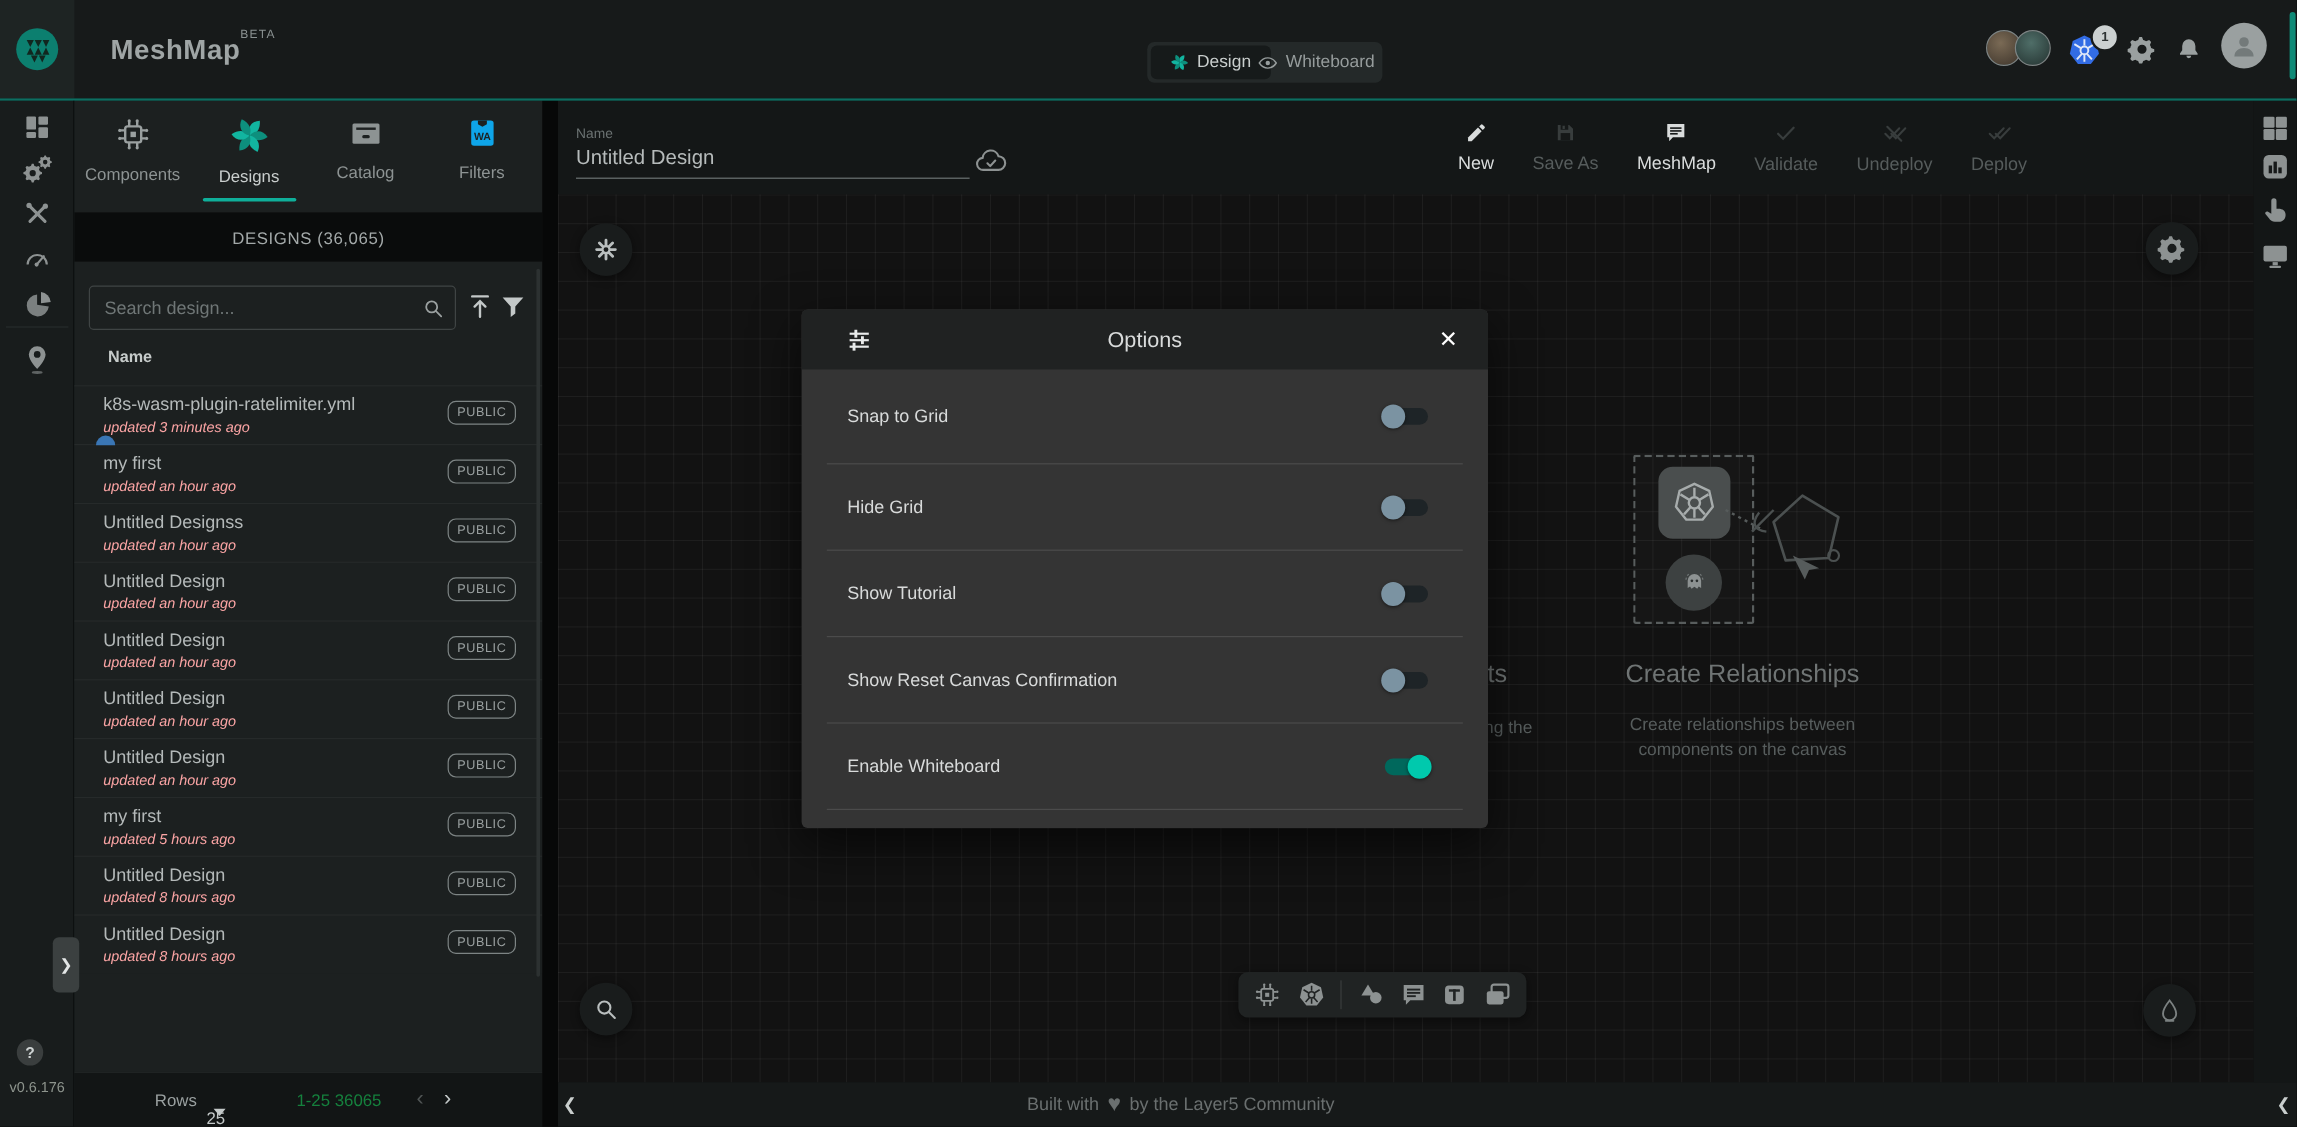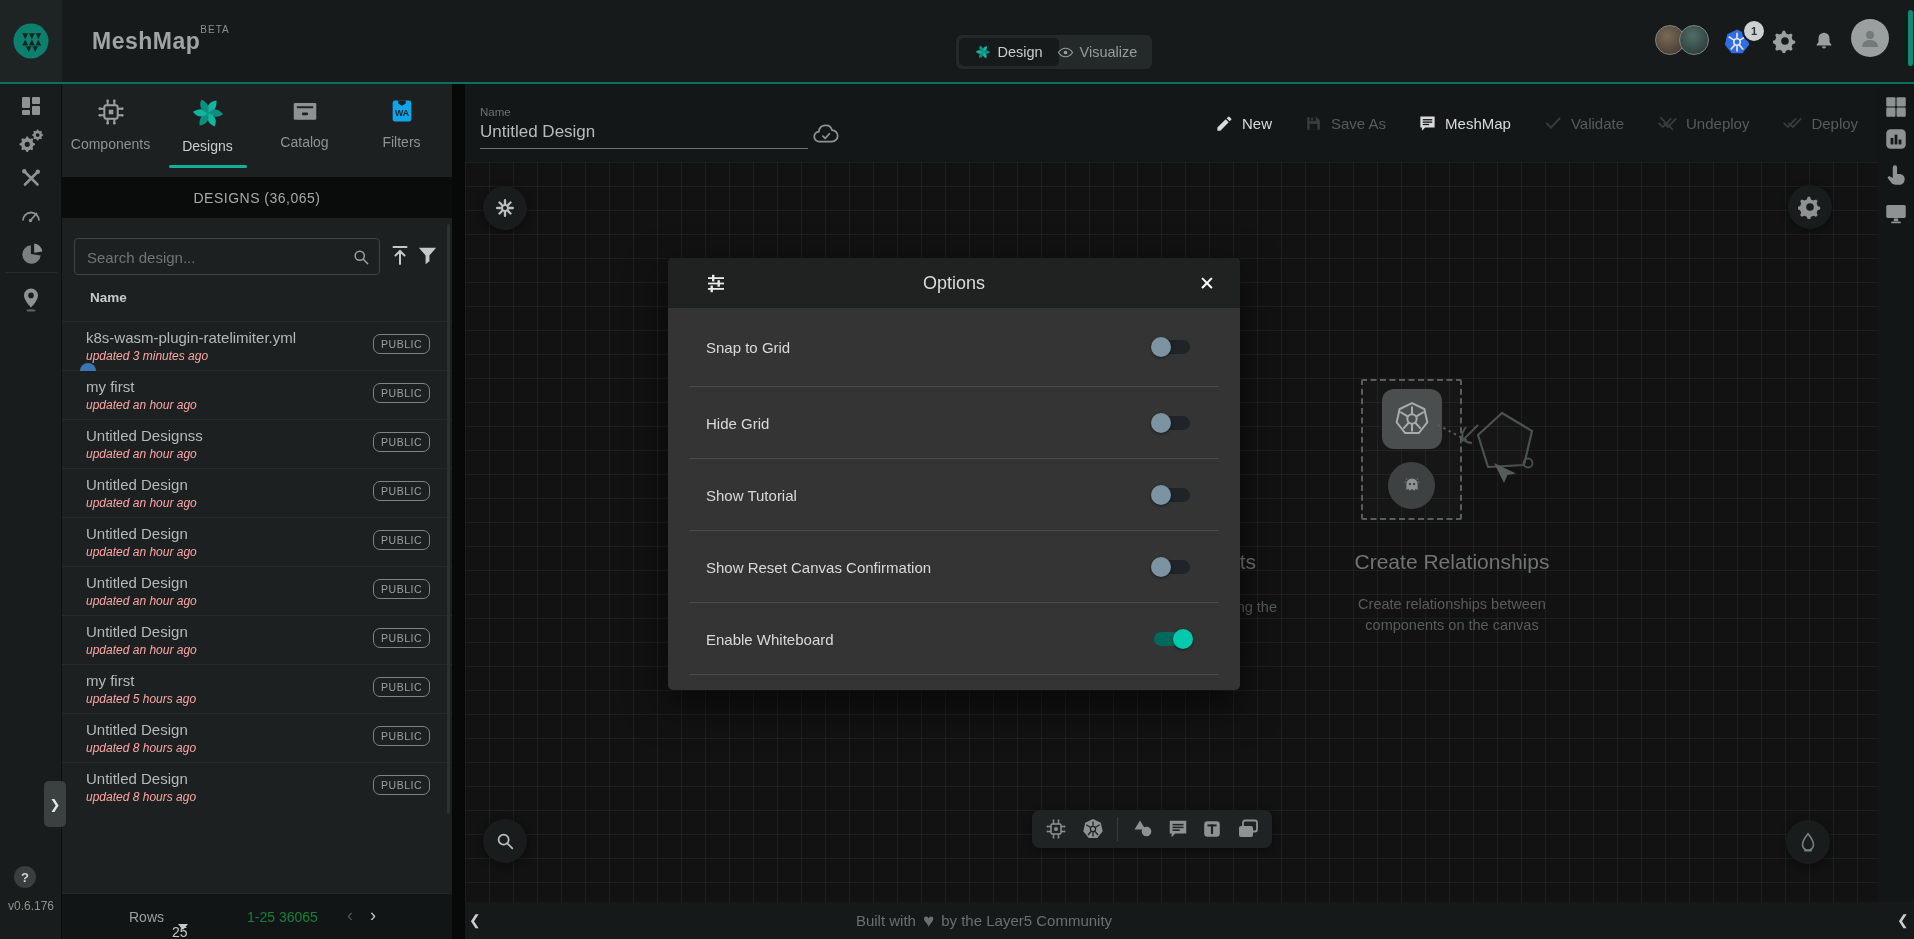--- a/index.html
+++ b/index.html
@@ -55,21 +55,21 @@
   .caret-down{display:inline-block;width:0;height:0;border-left:5px solid transparent;border-right:5px solid transparent;border-top:6px solid #c3c8c8;vertical-align:middle;margin-left:6px;}
 
   
   .gutter{left:452px;top:84px;width:13px;height:855px;background:#070808;}
 
   
   .subheader{left:465px;top:84px;width:1413px;height:78px;background:#141717;}
   .name-label{position:absolute;left:15px;top:22px;font-size:11.5px;color:#6b7272;}
   .name-input{position:absolute;left:15px;top:38px;width:328px;background:transparent;border:none;border-bottom:1px solid #6d7474;outline:none;color:#b6bbbb;font-size:17px;font-family:inherit;padding:0 0 6px 0;}
   .actions{position:absolute;left:750px;top:0;height:78px;display:flex;align-items:center;gap:32px;}
-  .action{display:flex;align-items:center;gap:8px;font-size:15px;color:#d9dcdc;cursor:pointer;white-space:nowrap;}
+  .action{display:flex;align-items:center;gap:8px;font-size:15px;color:#d9dcdc;cursor:pointer;white-space:nowrap;flex-direction:column;}
   .action.disabled{color:#565c5c;cursor:default;}
   .action.disabled svg{opacity:.55;}
 
   
   .canvas{left:465px;top:162px;width:1413px;height:740px;background-color:#121212;
     background-image:linear-gradient(rgba(255,255,255,0.05) 1px,transparent 1px),linear-gradient(90deg,rgba(255,255,255,0.05) 1px,transparent 1px);
     background-size:24px 24px;}
   .float-btn{position:absolute;width:44px;height:44px;border-radius:50%;background:#191c1c;box-shadow:0 2px 8px rgba(0,0,0,.45);display:flex;align-items:center;justify-content:center;cursor:pointer;}
   .pill{position:absolute;left:567px;top:648px;width:240px;height:38px;background:#202323;border-radius:8px;display:flex;align-items:center;justify-content:space-evenly;color:#8d9292;box-shadow:0 2px 8px rgba(0,0,0,.4);}
   .pill .vdiv{width:1px;height:24px;background:#3a3e3e;}
@@ -145,21 +145,21 @@
         </span>
         <span>Design</span>
       </div>
       <div class="seg-btn seg-vis">
         <span class="ic">
           <svg width="17" height="17" viewBox="0 0 24 24" fill="none" stroke="#969c9c" stroke-width="1.6">
               <path d="M2 12s4-6 10-6 10 6 10 6-4 6-10 6S2 12 2 12z"></path>
               <circle cx="12" cy="12" r="2.6" fill="#969c9c" stroke="none"></circle>
             </svg>
         </span>
-        <span>Visualize</span>
+        <span>Whiteboard</span>
       </div>
     </div>
 
     <div class="abs avatar" style="left:1655px;top:25px;width:30px;height:30px;background:radial-gradient(circle at 40% 35%,#7a6a55,#3c332a);"></div>
     <div class="abs avatar" style="left:1679px;top:25px;width:30px;height:30px;background:radial-gradient(circle at 45% 35%,#4f6e68,#243230);z-index:2;"></div>
 
     <span class="abs ic" style="left:1722px;top:27px;">
       <svg width="30" height="30" viewBox="0 0 24 24">
           <polygon points="12,2 19.8,5.7 21.7,14.2 16.3,21 7.7,21 2.3,14.2 4.2,5.7" fill="#326CE5"></polygon>
           <g stroke="#dfe7f7" stroke-width="1.3" fill="none">

